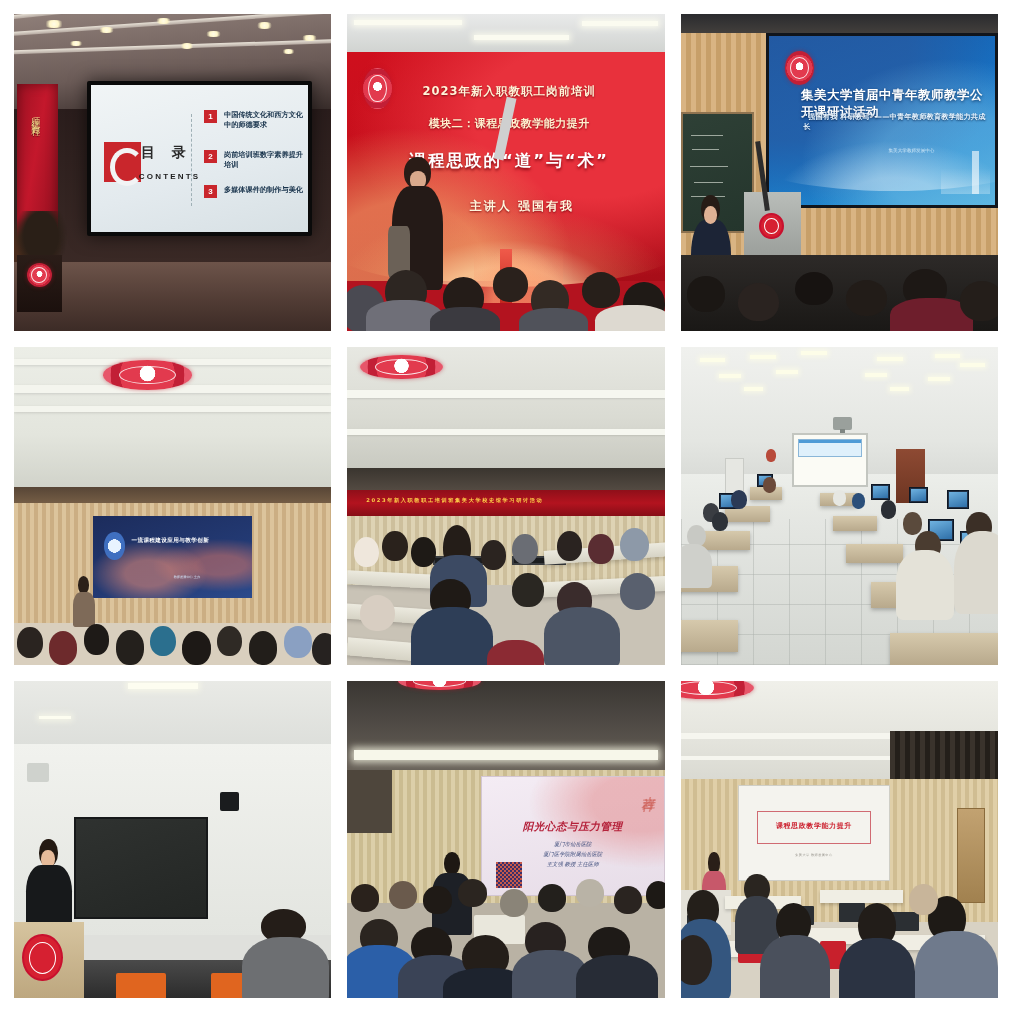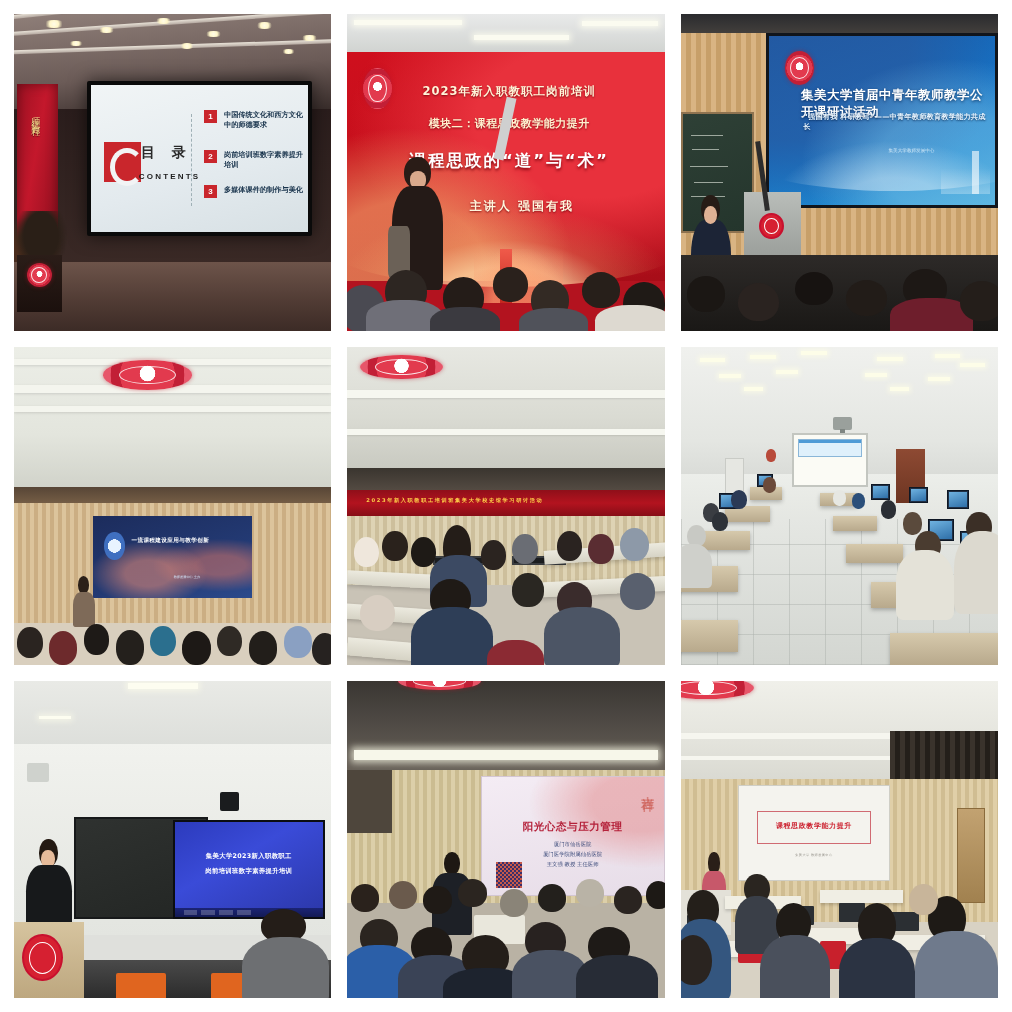--- a/index.html
+++ b/index.html
@@ -422,20 +422,21 @@
   #p8 .darkpanel{ position:absolute;left:0;top:28%;width:14%;height:20%;background:#4e463c; }
   #p8 .scr{
     left:42%;top:30%;width:58%;height:38%;
     background:#efe6ef;border:1px solid #d3c6d3;
   }
   #p8 .scr .sl{
     inset:0;
     background:
       radial-gradient(ellipse at 88% 22%, rgba(224,120,120,.45) 0 22%, rgba(224,120,120,0) 50%),
       linear-gradient(170deg,#f4ecf4,#e7dde8);
+    font-style: italic;
   }
   #p8 .scr .stamp{ position:absolute;right:4%;top:8%;width:26%;height:44%;
     color:rgba(200,80,70,.55);font-size:13px;font-weight:700;writing-mode:vertical-rl;letter-spacing:1px; }
   #p8 .scr .t1{ position:absolute;left:14%;top:36%;width:72%;text-align:center;
     font-size:10.5px;font-weight:700;color:#b4213a;letter-spacing:.6px; }
   #p8 .scr .t2{ position:absolute;left:18%;top:52%;width:64%;text-align:center;
     font-size:5.4px;color:#3a4a7a;line-height:1.85; }
   #p8 .scr .qr{ position:absolute;left:8%;bottom:6%;width:14%;height:22%;
     background: repeating-conic-gradient(#3a2f6b 0 25%, #c85a4a 0 50%) 0 0/4px 4px; }
   #p8 .pres{ left:26%;top:54%;width:14%;height:26%; }
@@ -754,32 +755,20 @@
 
   <div class="photo" id="p7">
     <div class="layer ceil">
       <div class="tile" style="left:36%;top:4%;width:22%;height:8%"></div>
       <div class="tile" style="left:8%;top:50%;width:10%;height:5%"></div>
     </div>
     <div class="layer wall"></div>
     <div class="spk"></div>
     <div class="layer board"></div>
     <div class="cam"></div>
-    <div class="layer scr">
-      <div class="slide sl">
-        <div class="s1 cn">集美大学2023新入职教职工</div>
-        <div class="s1 cn" style="top:46%">岗前培训班数字素养提升培训</div>
-        <div class="tbar">
-            <i></i>
-            <i></i>
-            <i></i>
-            <i></i>
-          </div>
-      </div>
-    </div>
     <div class="layer pres">
       <div class="hd"></div>
         <div class="fc"></div>
         <div class="bd"></div>
     </div>
     <div class="layer podium">
       <div class="seal-flat s"></div>
     </div>
     <div class="deskrow"></div>
     <div class="chair" style="left:32%;width:16%;height:8%"></div>

